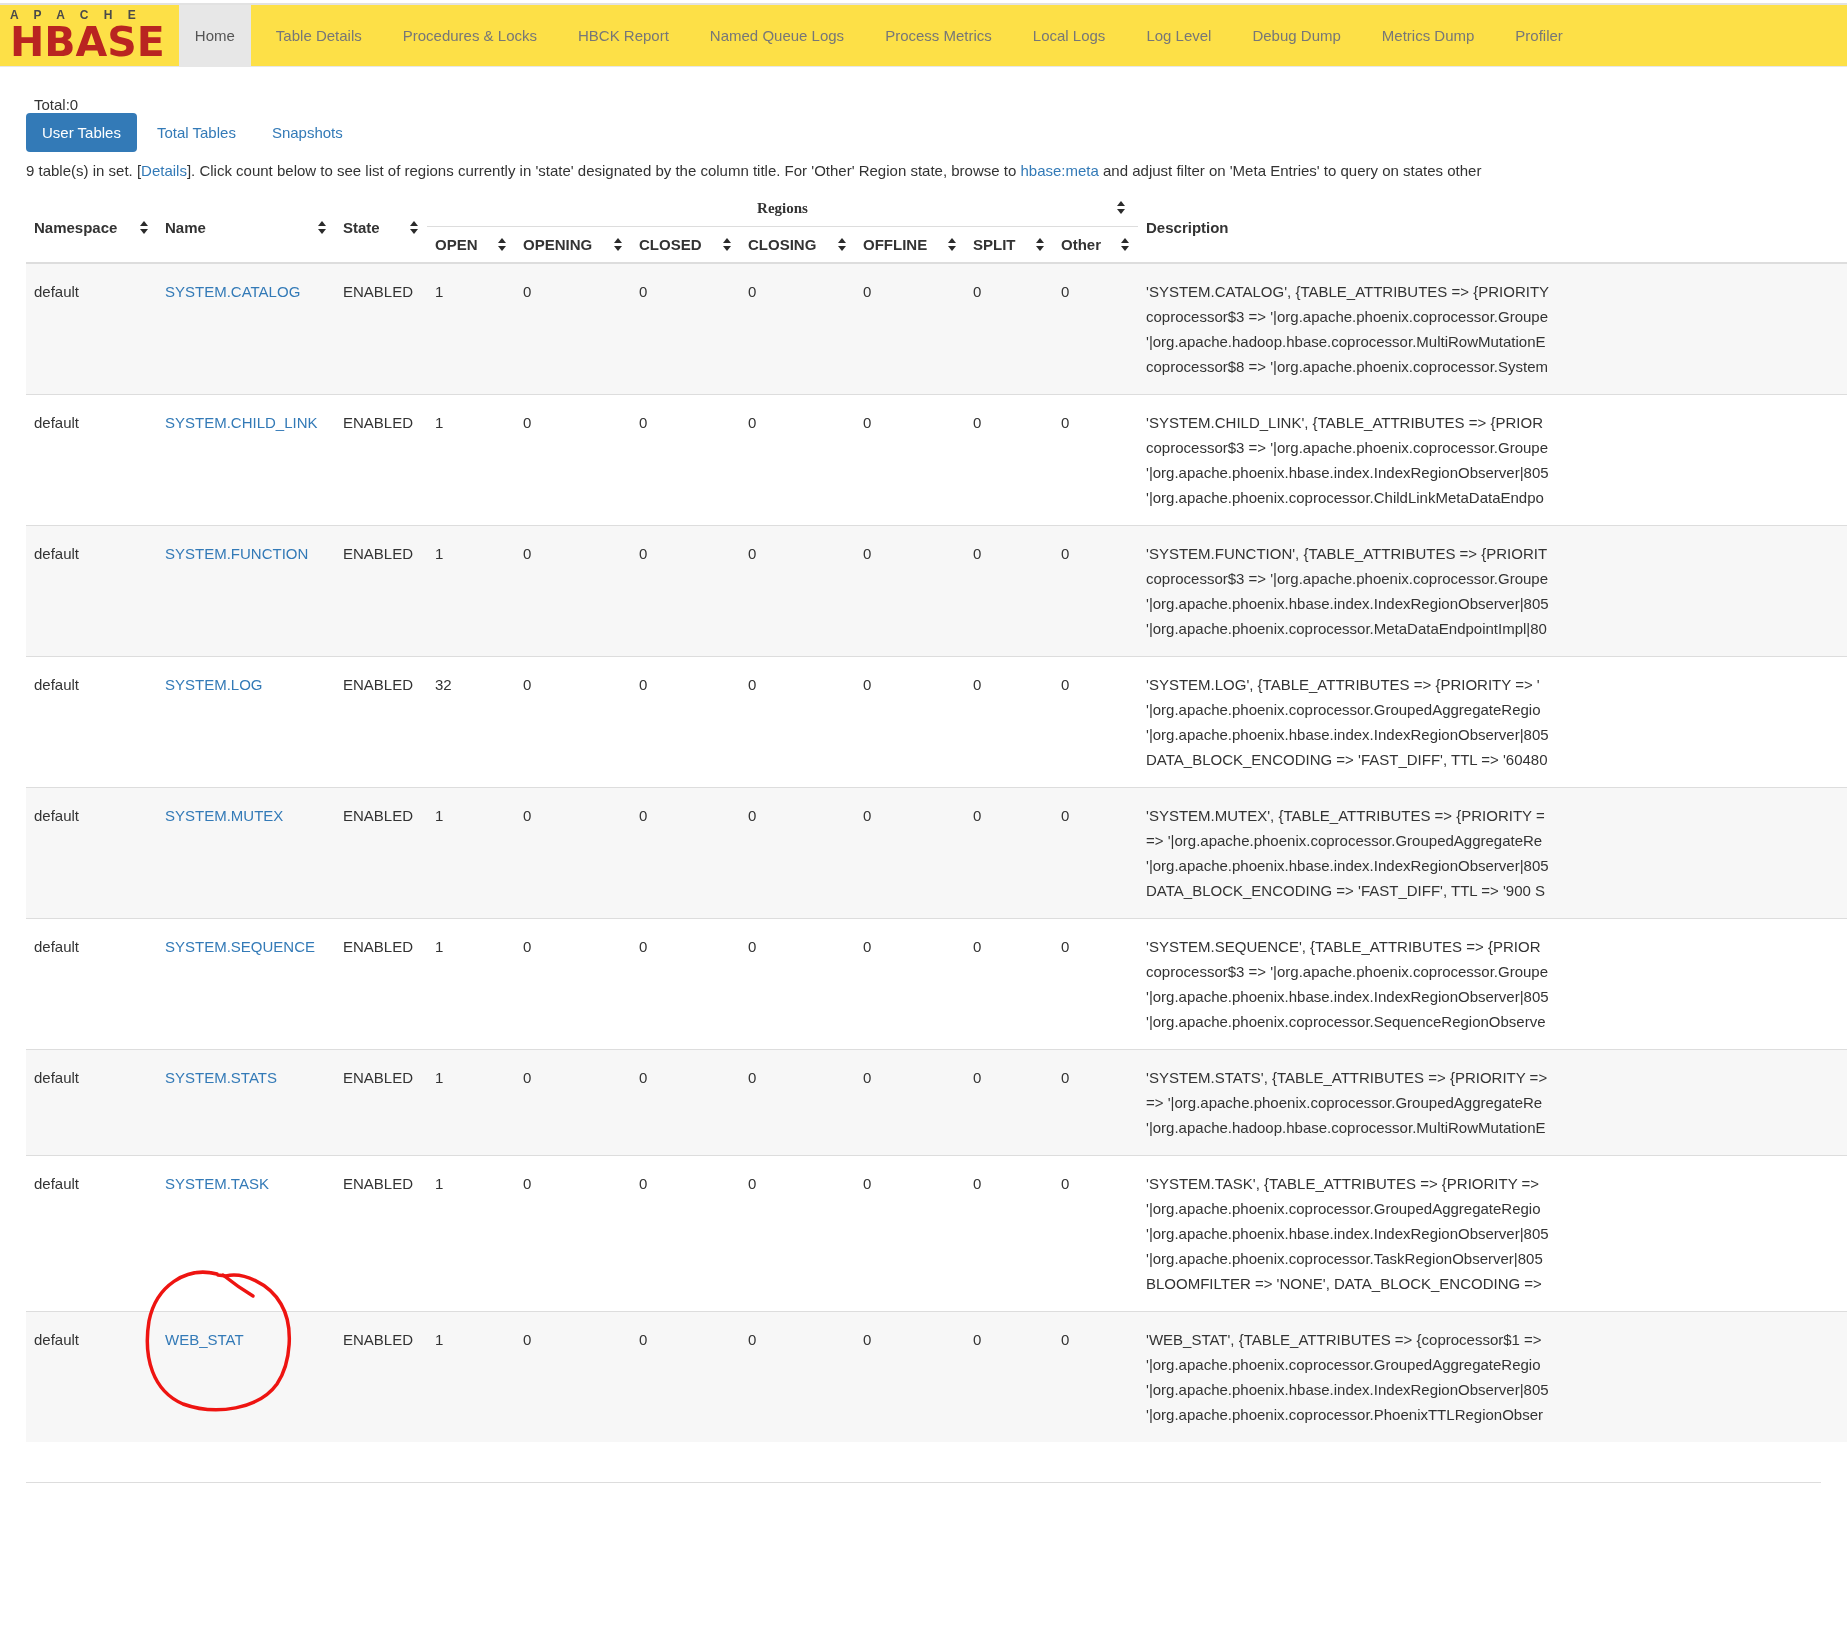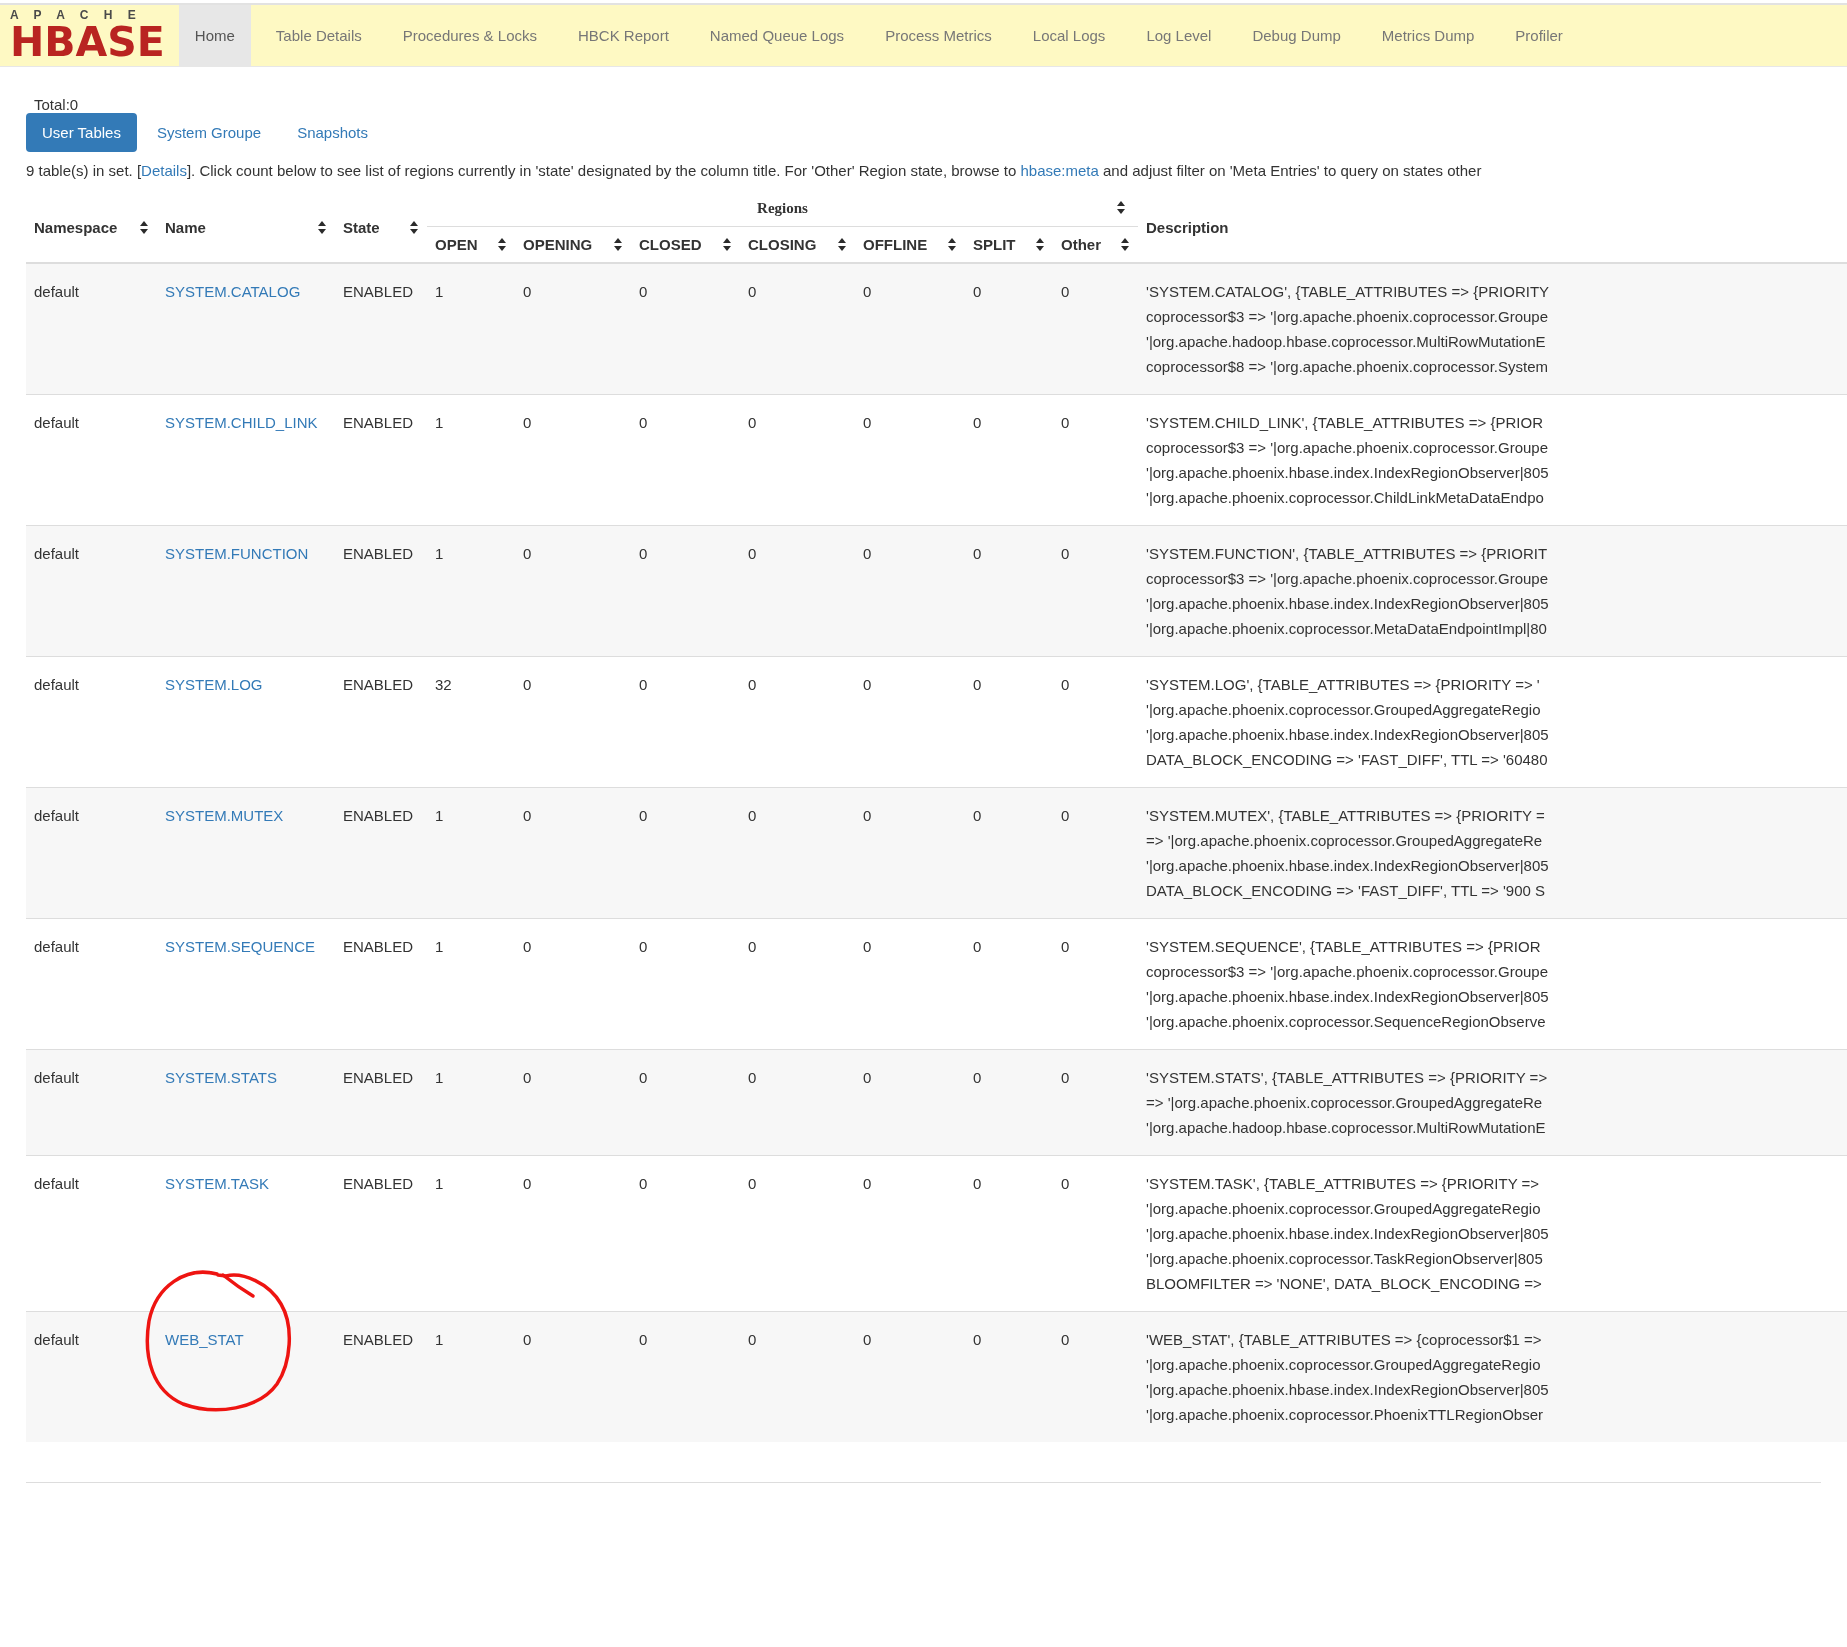--- a/index.html
+++ b/index.html
@@ -6,21 +6,21 @@
   html, body { margin: 0; padding: 0; }
   body {
     width: 1847px; height: 1647px; overflow: hidden;
     background: #fff; color: #333;
     font-family: "Liberation Sans", sans-serif;
     font-size: 15px;
   }
   
   .topstrip { height: 5px; background: #fff; border-bottom: 2px solid #e2e2e2; }
   .navbar {
-    height: 62px; background: #fef9c3; border-bottom: 1px solid #e7e7e7;
+    height: 62px; background: #fde047; border-bottom: 1px solid #e7e7e7;
     display: flex; align-items: stretch;
   }
   .brand {
     display: flex; flex-direction: column; justify-content: center;
     padding: 0 14px 0 10px; min-width: 168px; cursor: pointer;
   }
   .brand-top {
     font-size: 12px; font-weight: bold; letter-spacing: 6px;
     color: #4a4a4a; line-height: 1; margin-bottom: 2px;
   }
@@ -141,21 +141,21 @@
       <li>
         <a href="#">Profiler</a>
       </li>
     </ul>
 </nav>
 
 <div class="content">
   <div class="total-line">Total:0</div>
 
 
-  <div class="tabs"><a href="#" class="pill active">User Tables</a><a href="#" class="pill">System Groupe</a><a href="#" class="pill">Snapshots</a></div>
+  <div class="tabs"><a href="#" class="pill active">User Tables</a><a href="#" class="pill">Total Tables</a><a href="#" class="pill">Snapshots</a></div>
 
   <p class="summary"><span>9 table(s) in set. [</span><a href="#">Details</a><span>]. Click count below to see list of regions currently in 'state' designated by the column title. For 'Other' Region state, browse to </span><a href="#">hbase:meta</a><span> and adjust filter on 'Meta Entries' to query on states other</span></p>
 
   <table class="tables-table">
     <colgroup>
       <col style="width:131px">
         <col style="width:178px">
         <col style="width:92px">
       <col style="width:88px">
         <col style="width:116px">

